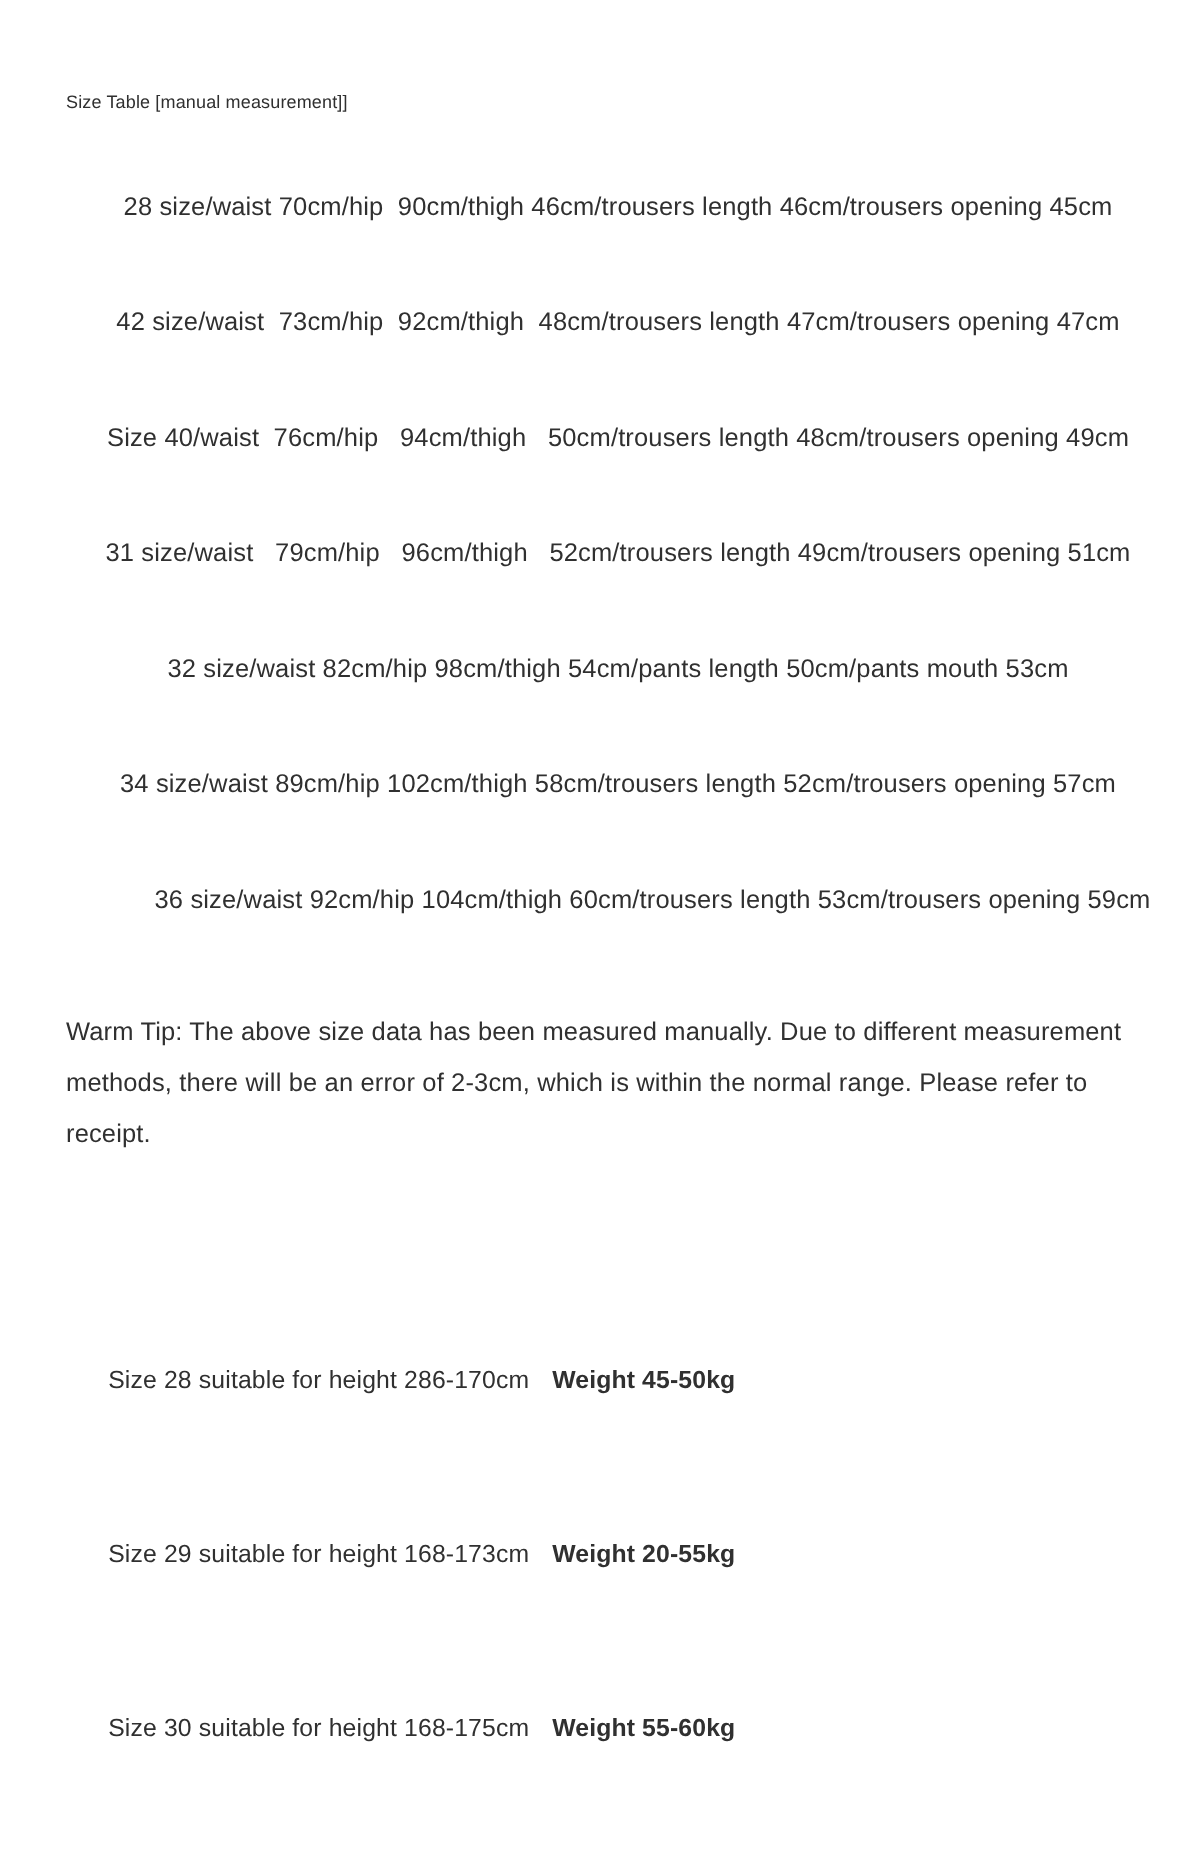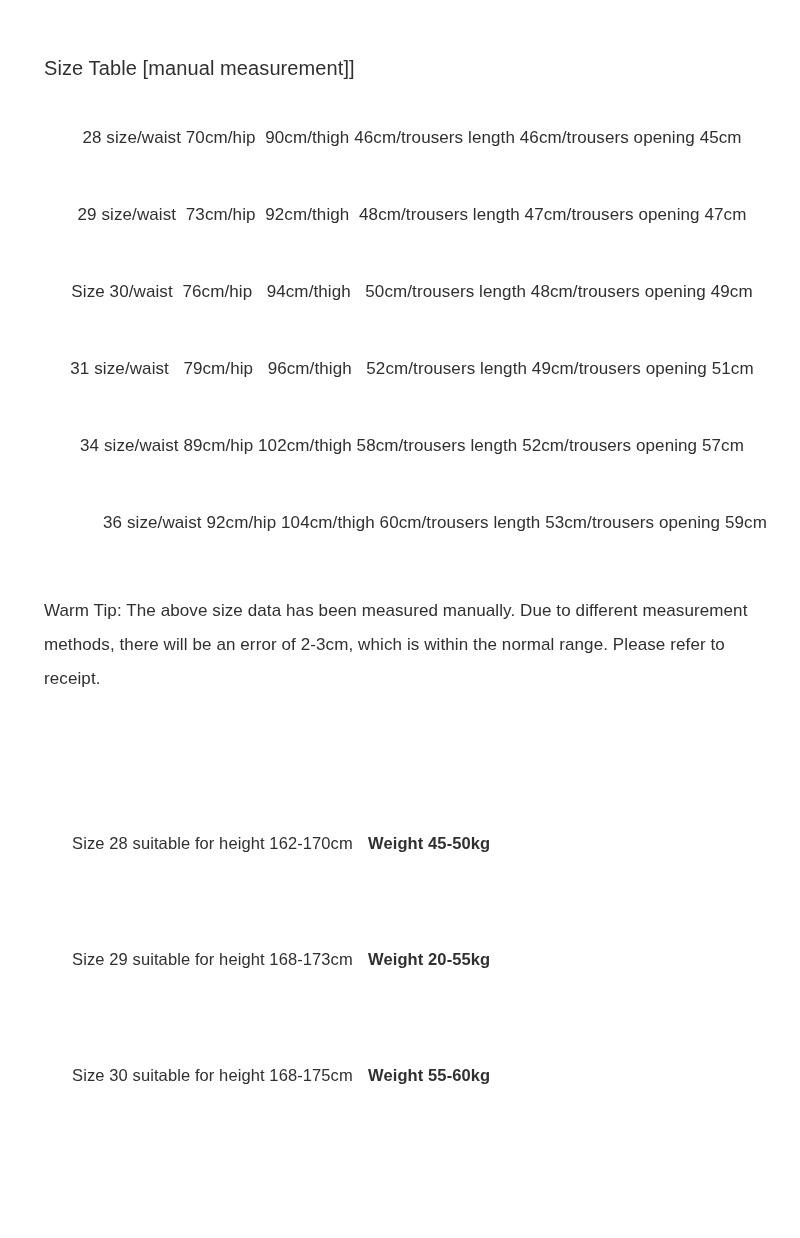--- a/index.html
+++ b/index.html
@@ -12,21 +12,21 @@
     height: 1238px;
     overflow: hidden;
     font-family: "Liberation Sans", "DejaVu Sans", sans-serif;
     color: #303030;
     -webkit-font-smoothing: antialiased;
   }
   .doc {
     padding: 59px 20px 0 44px;
   }
   .doc-title {
-    font-size: 20px;
+    font-size: 12px;
     font-weight: 400;
     line-height: 19px;
     margin: 0 0 51px 0;
     letter-spacing: 0.1px;
   }
   .size-list {
     margin: 0;
     text-align: center;
   }
   .size-row {
@@ -70,35 +70,36 @@
 </style>
 </head>
 <body>
 
 <div class="doc">
 
   <h1 class="doc-title">Size Table [manual measurement]]</h1>
 
   <div class="size-list">
     <p class="size-row">28 size/waist 70cm/hip  90cm/thigh 46cm/trousers length 46cm/trousers opening 45cm</p>
-    <p class="size-row">29 size/waist  73cm/hip  92cm/thigh  48cm/trousers length 47cm/trousers opening 47cm</p>
-    <p class="size-row">Size 30/waist  76cm/hip   94cm/thigh   50cm/trousers length 48cm/trousers opening 49cm</p>
+    <p class="size-row">42 size/waist  73cm/hip  92cm/thigh  48cm/trousers length 47cm/trousers opening 47cm</p>
+    <p class="size-row">Size 40/waist  76cm/hip   94cm/thigh   50cm/trousers length 48cm/trousers opening 49cm</p>
     <p class="size-row">31 size/waist   79cm/hip   96cm/thigh   52cm/trousers length 49cm/trousers opening 51cm</p>
+    <p class="size-row">32 size/waist 82cm/hip 98cm/thigh 54cm/pants length 50cm/pants mouth 53cm</p>
     <p class="size-row">34 size/waist 89cm/hip 102cm/thigh 58cm/trousers length 52cm/trousers opening 57cm</p>
     <p class="size-row">36 size/waist 92cm/hip 104cm/thigh 60cm/trousers length 53cm/trousers opening 59cm</p>
   </div>
 
   <p class="warm-tip">
     <span class="tip-line">Warm Tip: The above size data has been measured manually. Due to different measurement</span>
     <span class="tip-line">methods, there will be an error of 2-3cm, which is within the normal range. Please refer to receipt.</span>
   </p>
 
   <div class="fit-list">
     <div class="fit-row">
-      <span class="fit-height">Size 28 suitable for height 162-170cm</span><span class="fit-weight">Weight 45-50kg</span>
+      <span class="fit-height">Size 28 suitable for height 286-170cm</span><span class="fit-weight">Weight 45-50kg</span>
     </div>
     <div class="fit-row">
       <span class="fit-height">Size 29 suitable for height 168-173cm</span><span class="fit-weight">Weight 20-55kg</span>
     </div>
     <div class="fit-row">
       <span class="fit-height">Size 30 suitable for height 168-175cm</span><span class="fit-weight">Weight 55-60kg</span>
     </div>
 
   </div>
 

